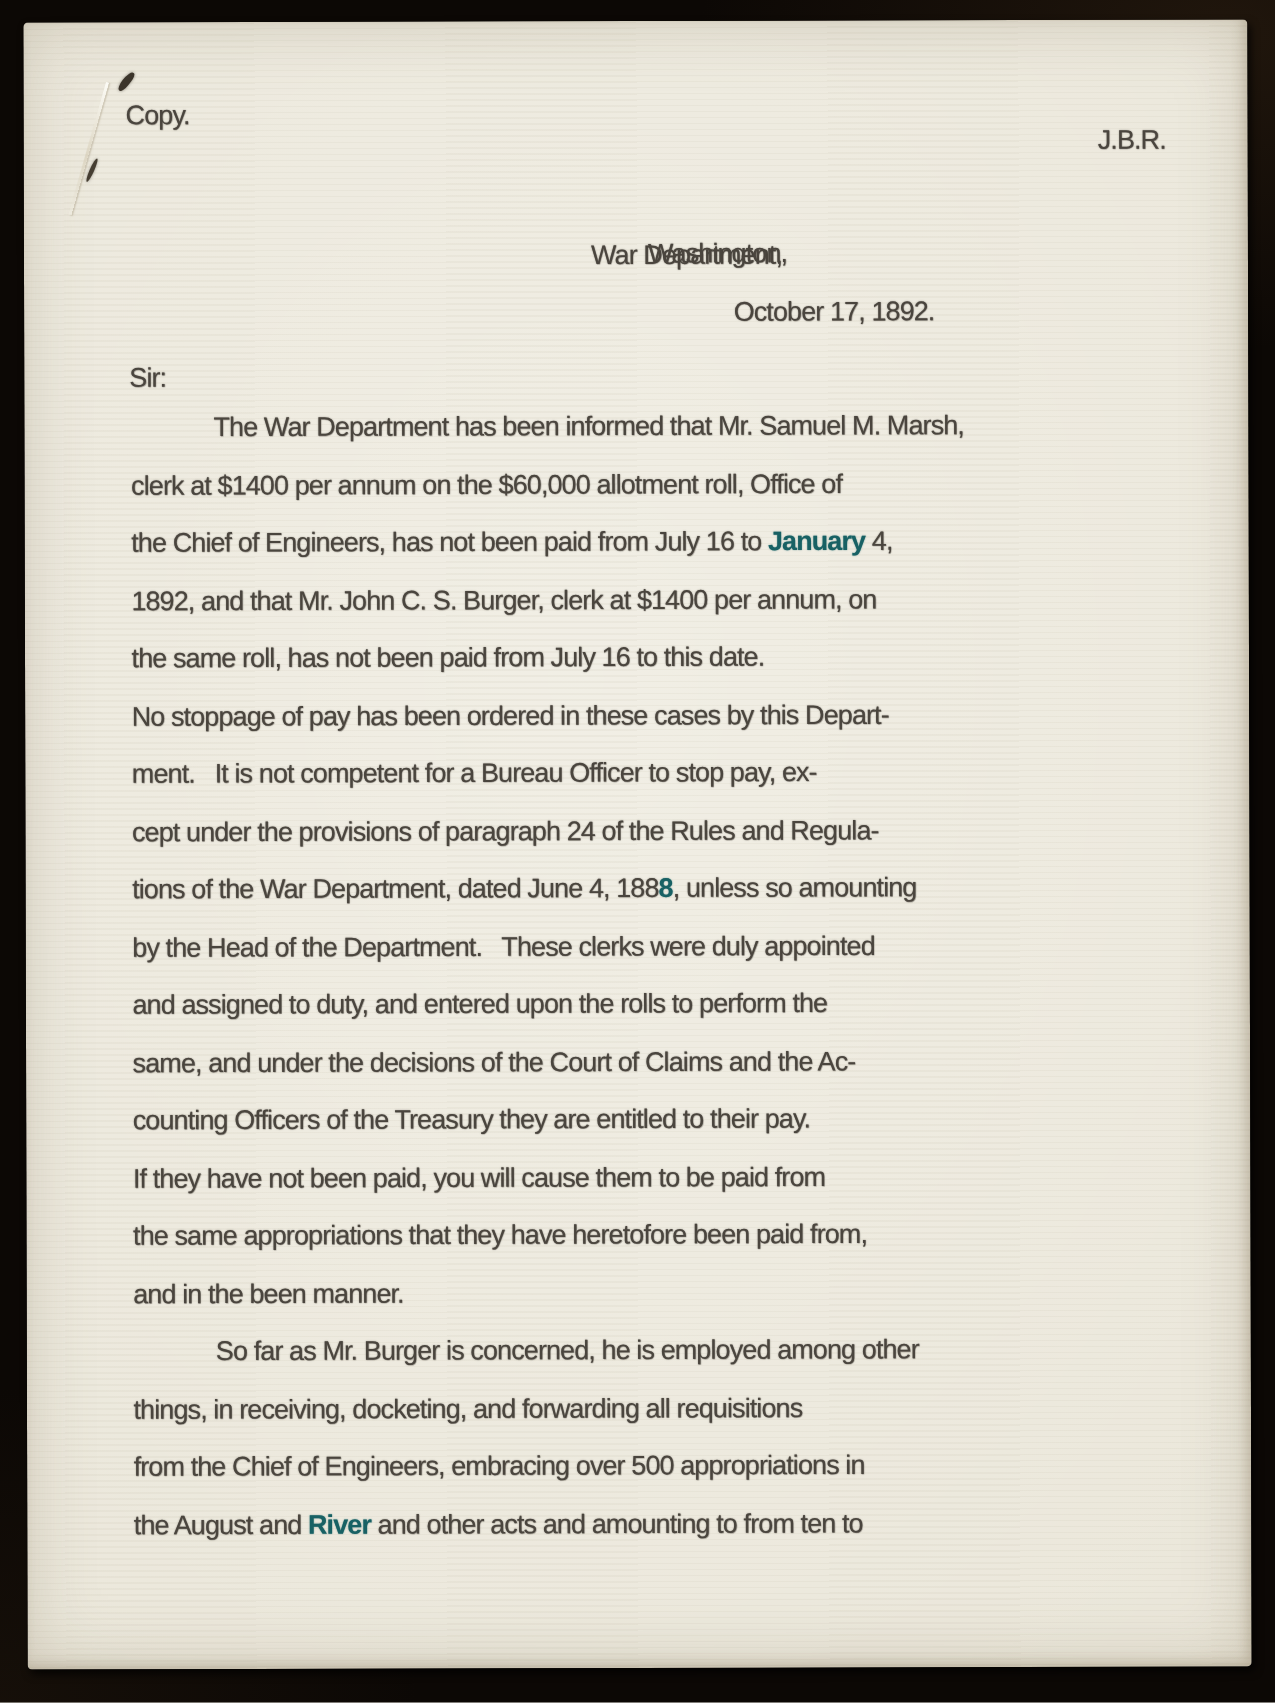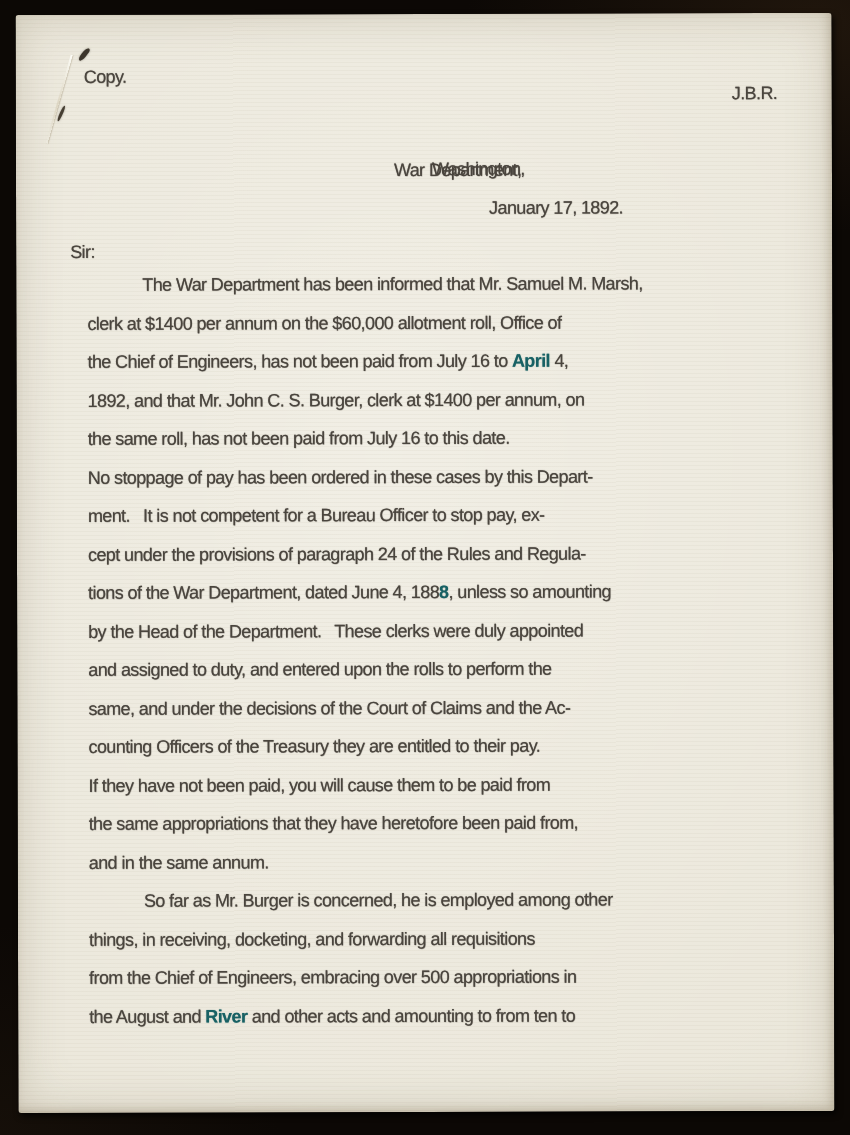--- a/index.html
+++ b/index.html
@@ -39,21 +39,21 @@
     font-size: 18px;
     letter-spacing: -0.6px;
     text-shadow: 0 0 1px rgba(74,69,62,0.65), 0.4px 0.4px 0 rgba(74,69,62,0.28);
   }
   .annot { position: absolute; white-space: pre; }
   .copy-label   { left: 68px;  top: 52px;  }
   .initials     { left: 673px; top: 70px; margin-left: 43px;  }
   .heading-0    { left: 378px; top: 106px; margin-top: 40px; }
   .heading-1    { left: 416px; top: 145px; }
   .heading-2    { left: 473px; top: 184px; }
-  .salutation   { left: 54px;  top: 227px; }
+  .salutation   { left: 70px;  top: 227px; }
   .letter-body {
     position: absolute;
     left: 71px;
     top: 251px;
     width: 710px;
   }
   .line {
     white-space: pre;
     height: 38.5px;
     line-height: 38.5px;
@@ -94,40 +94,40 @@
     <div class="tear-mark-1"></div>
     <div class="tear-mark-2"></div>
     <div class="crease-line"></div>
 
     <div class="annot copy-label">Copy.</div>
 
     <div class="annot initials">J.B.R.</div>
 
     <div class="annot heading-0">War Department,</div>
     <div class="annot heading-1">Washington,</div>
-    <div class="annot heading-2">January 17, 1892.</div>
+    <div class="annot heading-2">October 17, 1892.</div>
 
     <div class="annot salutation">Sir:</div>
 
     <div class="letter-body" id="letter-body">
         <div class="line indent"><span>The War Department has been informed that Mr. Samuel M. Marsh,</span></div>
         <div class="line"><span>clerk at $1400 per annum on the $60,000 allotment roll, Office of</span></div>
-        <div class="line"><span>the Chief of Engineers, has not been paid from July 16 to </span><span class="blue">April</span><span> 4,</span></div>
+        <div class="line"><span>the Chief of Engineers, has not been paid from July 16 to </span><span class="blue">January</span><span> 4,</span></div>
         <div class="line"><span>1892, and that Mr. John C. S. Burger, clerk at $1400 per annum, on</span></div>
         <div class="line"><span>the same roll, has not been paid from July 16 to this date.</span></div>
         <div class="line"><span>No stoppage of pay has been ordered in these cases by this Depart-</span></div>
         <div class="line"><span>ment.   It is not competent for a Bureau Officer to stop pay, ex-</span></div>
         <div class="line"><span>cept under the provisions of paragraph 24 of the Rules and Regula-</span></div>
         <div class="line"><span>tions of the War Department, dated June 4, 188</span><span class="blue">8</span><span>, unless so amounting</span></div>
         <div class="line"><span>by the Head of the Department.   These clerks were duly appointed</span></div>
         <div class="line"><span>and assigned to duty, and entered upon the rolls to perform the</span></div>
         <div class="line"><span>same, and under the decisions of the Court of Claims and the Ac-</span></div>
         <div class="line"><span>counting Officers of the Treasury they are entitled to their pay.</span></div>
         <div class="line"><span>If they have not been paid, you will cause them to be paid from</span></div>
         <div class="line"><span>the same appropriations that they have heretofore been paid from,</span></div>
-        <div class="line"><span>and in the same annum.</span></div>
+        <div class="line"><span>and in the been manner.</span></div>
         <div class="line indent"><span>So far as Mr. Burger is concerned, he is employed among other</span></div>
         <div class="line"><span>things, in receiving, docketing, and forwarding all requisitions</span></div>
         <div class="line"><span>from the Chief of Engineers, embracing over 500 appropriations in</span></div>
         <div class="line"><span>the August and </span><span class="blue">River</span><span> and other acts and amounting to from ten to</span></div>
       </div>
   </div>
 </div>
 
 </body></html>

